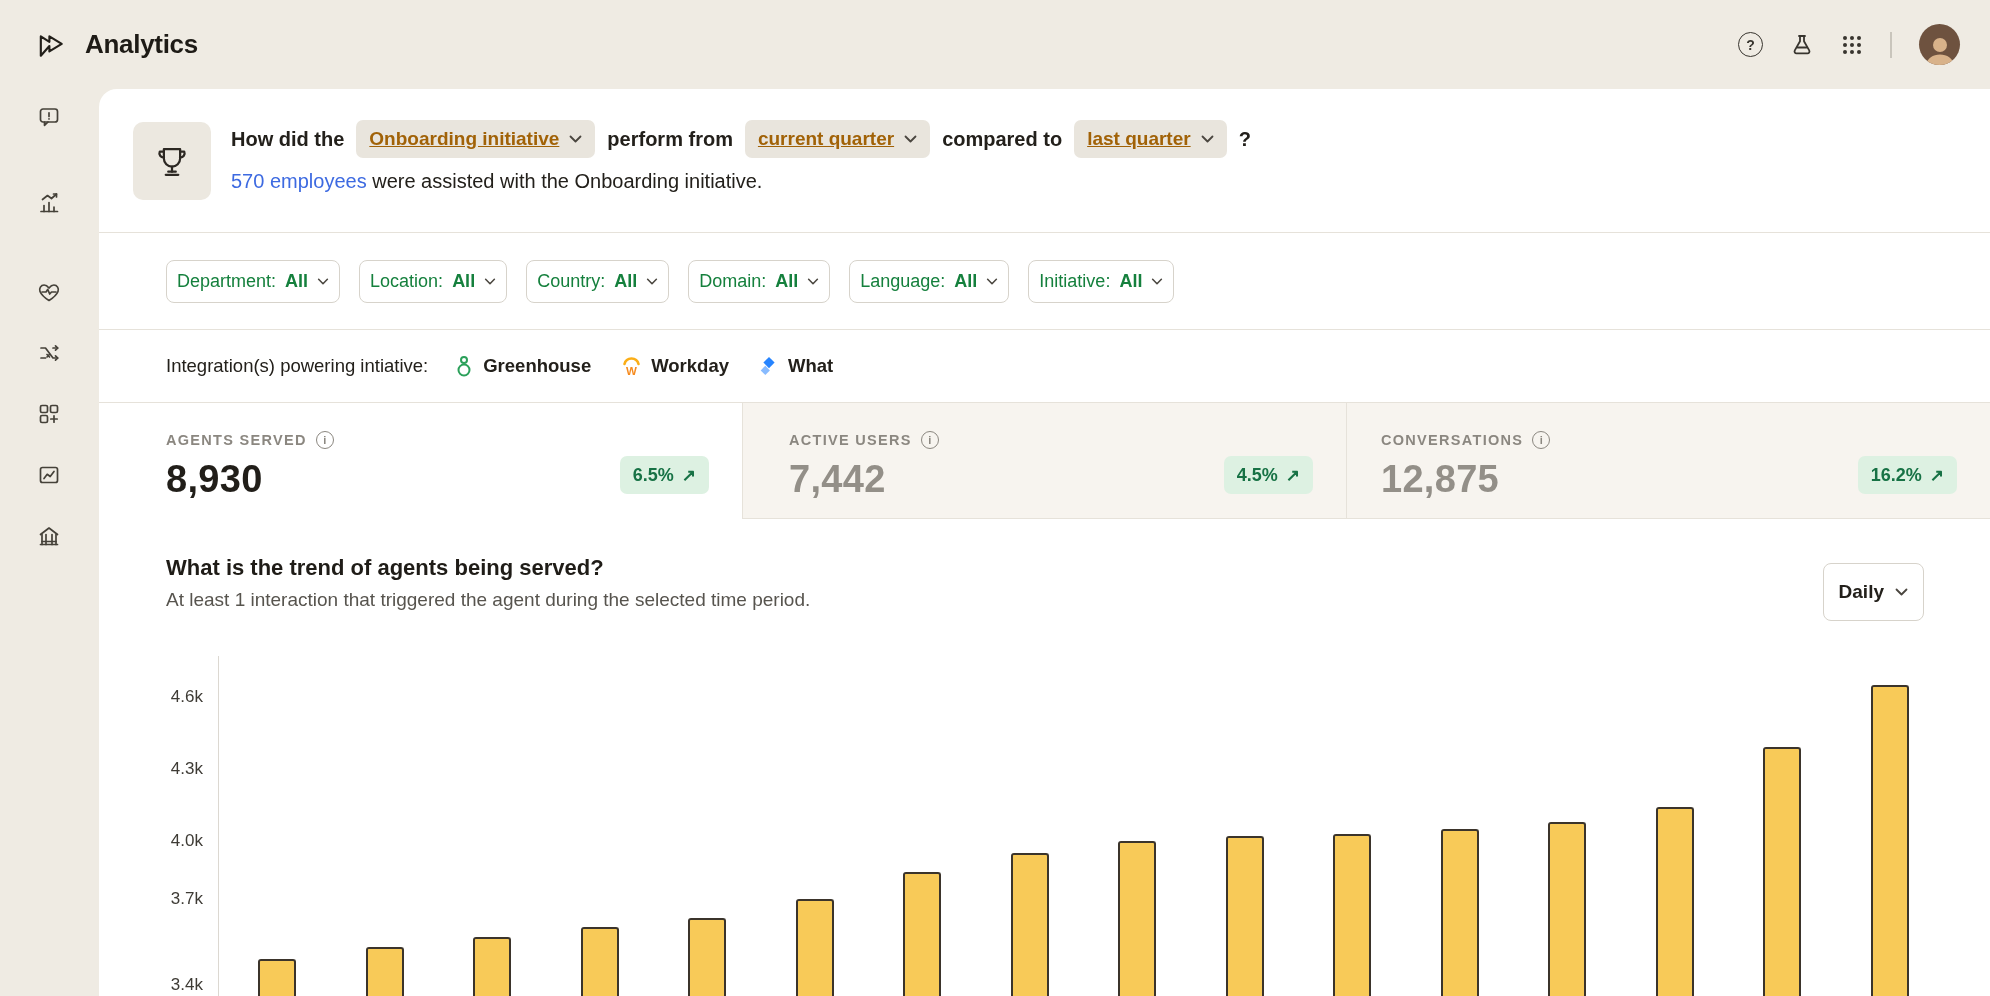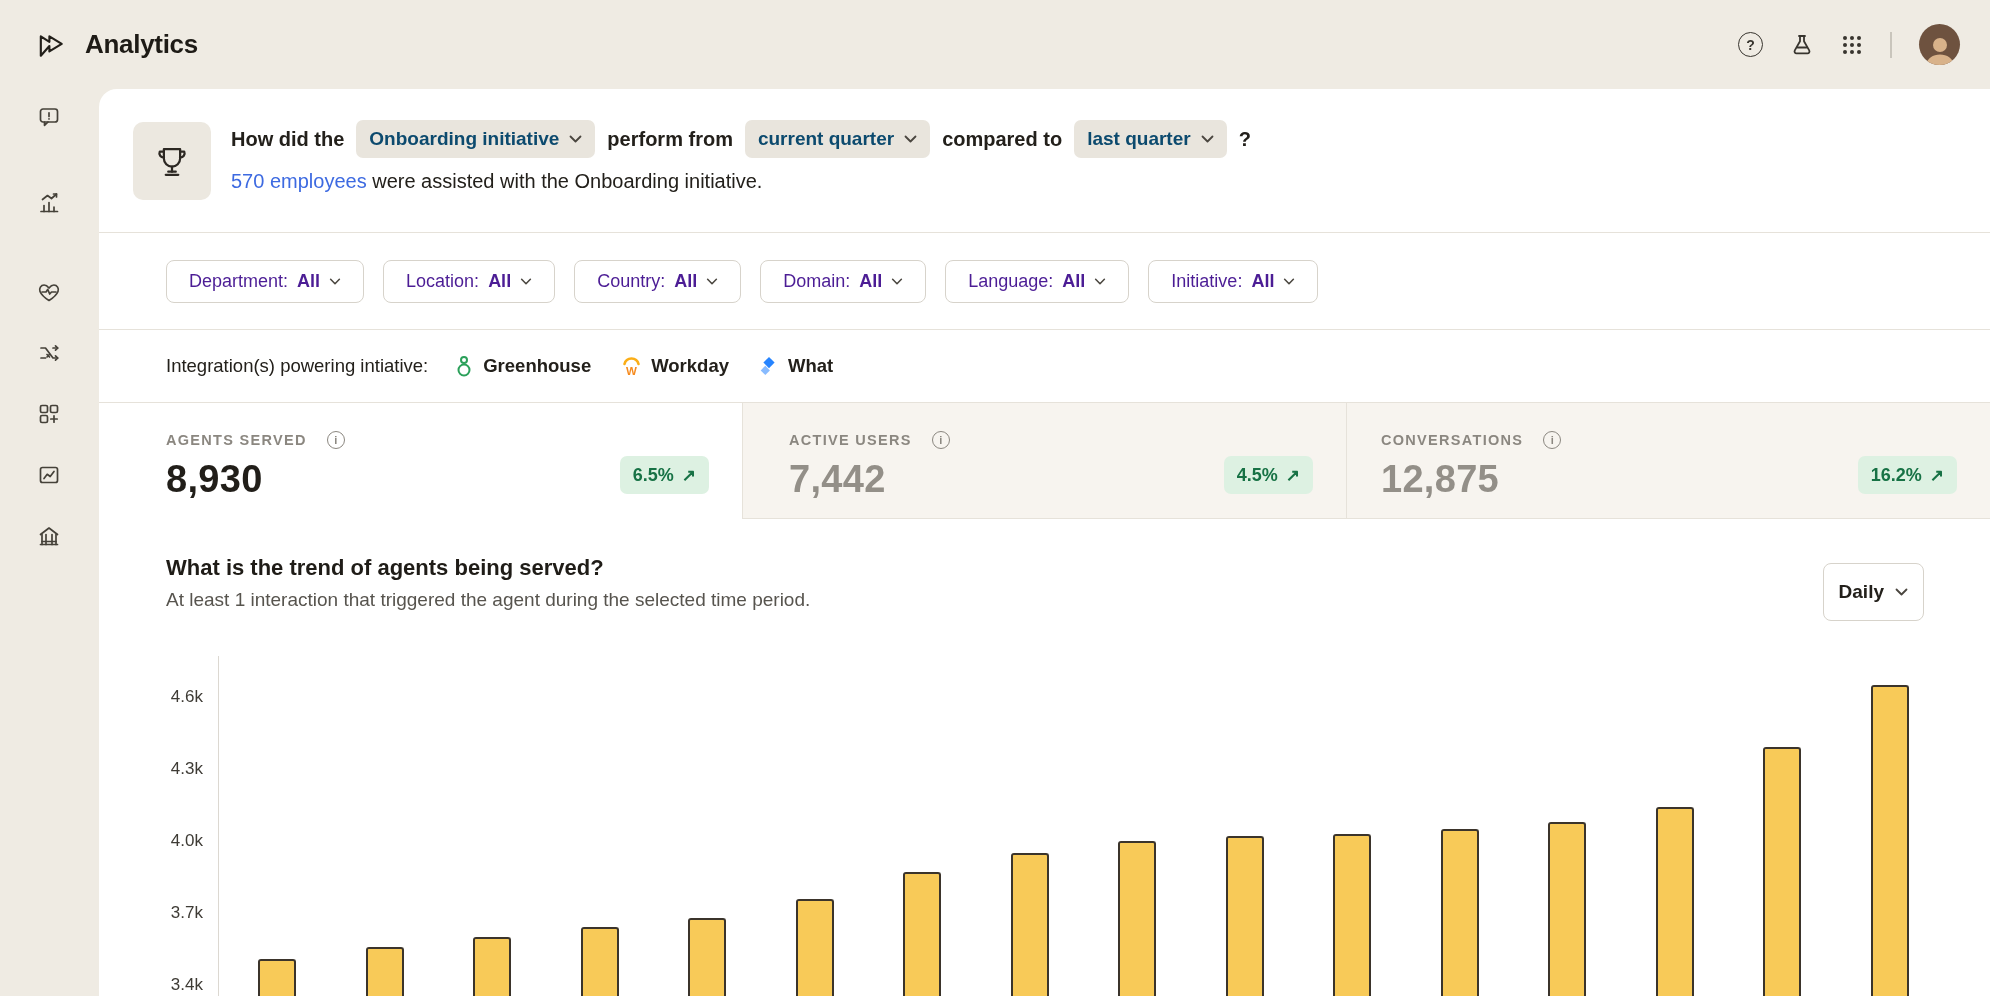--- a/index.html
+++ b/index.html
@@ -26,43 +26,43 @@
   .sidebar { position:absolute; left:0; top:89px; width:99px; bottom:0; }
   .side-item { position:absolute; left:29px; width:40px; height:40px; display:flex; align-items:center; justify-content:center; background:none; border:none; cursor:pointer; }
   .side-item svg { stroke:#454139; fill:none; stroke-width:1.7; stroke-linecap:round; stroke-linejoin:round; }
 
   
   .main-card { position:absolute; left:99px; top:89px; right:0; bottom:0; background:#FFFFFF; border-top-left-radius:18px; overflow:hidden; }
 
   
   .trophy-box { position:absolute; left:34px; top:33px; width:78px; height:78px; background:#ECE8E0; border-radius:10px; display:flex; align-items:center; justify-content:center; }
   .q-line1 { position:absolute; left:132px; top:30px; height:40px; display:flex; align-items:center; gap:12px; font-size:20px; font-weight:600; color:#23201B; white-space:nowrap; }
-  .chip { background:#E9E5DD; border:none; cursor:pointer; border-radius:7px; height:38px; display:inline-flex; align-items:center; gap:10px; padding:0 13px; font-size:19px; font-weight:700; color:#0c4a6e; font-family:inherit; }
+  .chip { background:#E9E5DD; border:none; cursor:pointer; border-radius:7px; height:38px; display:inline-flex; align-items:center; gap:10px; padding:0 13px; font-size:19px; font-weight:700; color:#a16207; font-family:inherit;text-decoration:underline; }
   .q-line2 { position:absolute; left:132px; top:81px; font-size:20px; color:#23201B; white-space:nowrap; }
   .q-link { color:#3D6AE1; text-decoration:none; cursor:pointer;margin-top:7px; }
 
   
   .sec-filters { position:absolute; left:0; right:0; top:143px; height:97px; border-top:1px solid #E6E2DA; display:flex; align-items:center; padding-left:67px; gap:19px; }
-  .filter-btn { height:43px; border:1px solid #D7D3CB; background:#fff; border-radius:8px; display:inline-flex; align-items:center; gap:9px; padding:0 22px; font-size:18px; color:#4c1d95; font-family:inherit; cursor:pointer; white-space:nowrap; }
+  .filter-btn { height:43px; border:1px solid #D7D3CB; background:#fff; border-radius:8px; display:inline-flex; align-items:center; gap:9px; padding:0 10px; font-size:18px; color:#15803d; font-family:inherit; cursor:pointer; white-space:nowrap; }
   .filter-btn b { font-weight:700; }
 
   
   .sec-integrations { position:absolute; left:0; right:0; top:240px; height:73px; border-top:1px solid #E6E2DA; display:flex; align-items:center; padding-left:67px; font-size:18.5px; }
   .int-label { color:#23201B; margin-right:26px; }
   .int-item { display:flex; align-items:center; gap:9px; font-weight:700; color:#23201B; margin-right:30px; }
 
   
   .sec-stats { position:absolute; left:0; right:0; top:313px; height:117px; border-top:1px solid #E6E2DA; display:flex; }
   .stat-card { position:relative; padding-top:28px; cursor:pointer; }
   .stat-card.c1 { width:643px; padding-left:67px; background:#fff; }
   .stat-card.c2 { width:604px; padding-left:46px; }
   .stat-card.c3 { flex:1; padding-left:34px; }
   .stat-card.dim { background:#F7F4EF; border-bottom:1px solid #E6E2DA; }
   .stat-card + .stat-card { border-left:1px solid #E6E2DA; }
-  .stat-label-row { display:flex; align-items:center; gap:20px; }
+  .stat-label-row { display:flex; align-items:center; gap:9px; }
   .stat-label { font-size:14.5px; font-weight:700; letter-spacing:1.3px; color:#8B8780; }
   .info-icon { width:18px; height:18px; border:1.4px solid #8B8780; border-radius:50%; display:flex; align-items:center; justify-content:center; font-size:11px; font-weight:700; color:#8B8780; }
   .stat-value { font-size:38px; font-weight:700; margin-top:9px; letter-spacing:0.3px; color:#211E19; }
   .stat-card.dim .stat-value { color:#938F88; }
   .delta-badge { position:absolute; right:33px; top:53px; height:38px; background:#DDF1E2; color:#177245; border-radius:7px; display:flex; align-items:center; gap:8px; padding:0 13px; font-size:18px; font-weight:700; }
   .delta-arrow { font-size:17px; }
 
   
   .trend-head { position:absolute; left:67px; top:465px; }
   .trend-title { font-size:22px; font-weight:700; color:#1F1C17; line-height:28px; }
@@ -347,21 +347,21 @@
     <svg class="chev" width="13" height="8" viewBox="0 0 13 8">
         <path d="M1.5 1.5l5 5 5-5"></path>
       </svg>
   </button>
 
   <div class="chart-region">
     <div class="y-axis-line"></div>
   <div class="ytick" style="top: 46px;">4.6k</div>
       <div class="ytick" style="top: 118px;">4.3k</div>
       <div class="ytick" style="top: 190px;">4.0k</div>
-      <div class="ytick" style="top: 262px;">3.7k</div>
+      <div class="ytick" style="top: 248px;">3.7k</div>
       <div class="ytick" style="top: 334px;">3.4k</div>
       <div class="bar" style="left: 159px; top: 318.6px; height: 57.4px;"></div>
       <div class="bar" style="left: 266.5px; top: 306.6px; height: 69.4px;"></div>
       <div class="bar" style="left: 374px; top: 297px; height: 79px;"></div>
       <div class="bar" style="left: 481.5px; top: 287.4px; height: 88.6px;"></div>
       <div class="bar" style="left: 589px; top: 277.8px; height: 98.2px;"></div>
       <div class="bar" style="left: 696.5px; top: 258.6px; height: 117.4px;"></div>
       <div class="bar" style="left: 804px; top: 232.2px; height: 143.8px;"></div>
       <div class="bar" style="left: 911.5px; top: 213px; height: 163px;"></div>
       <div class="bar" style="left: 1019px; top: 201px; height: 175px;"></div>

